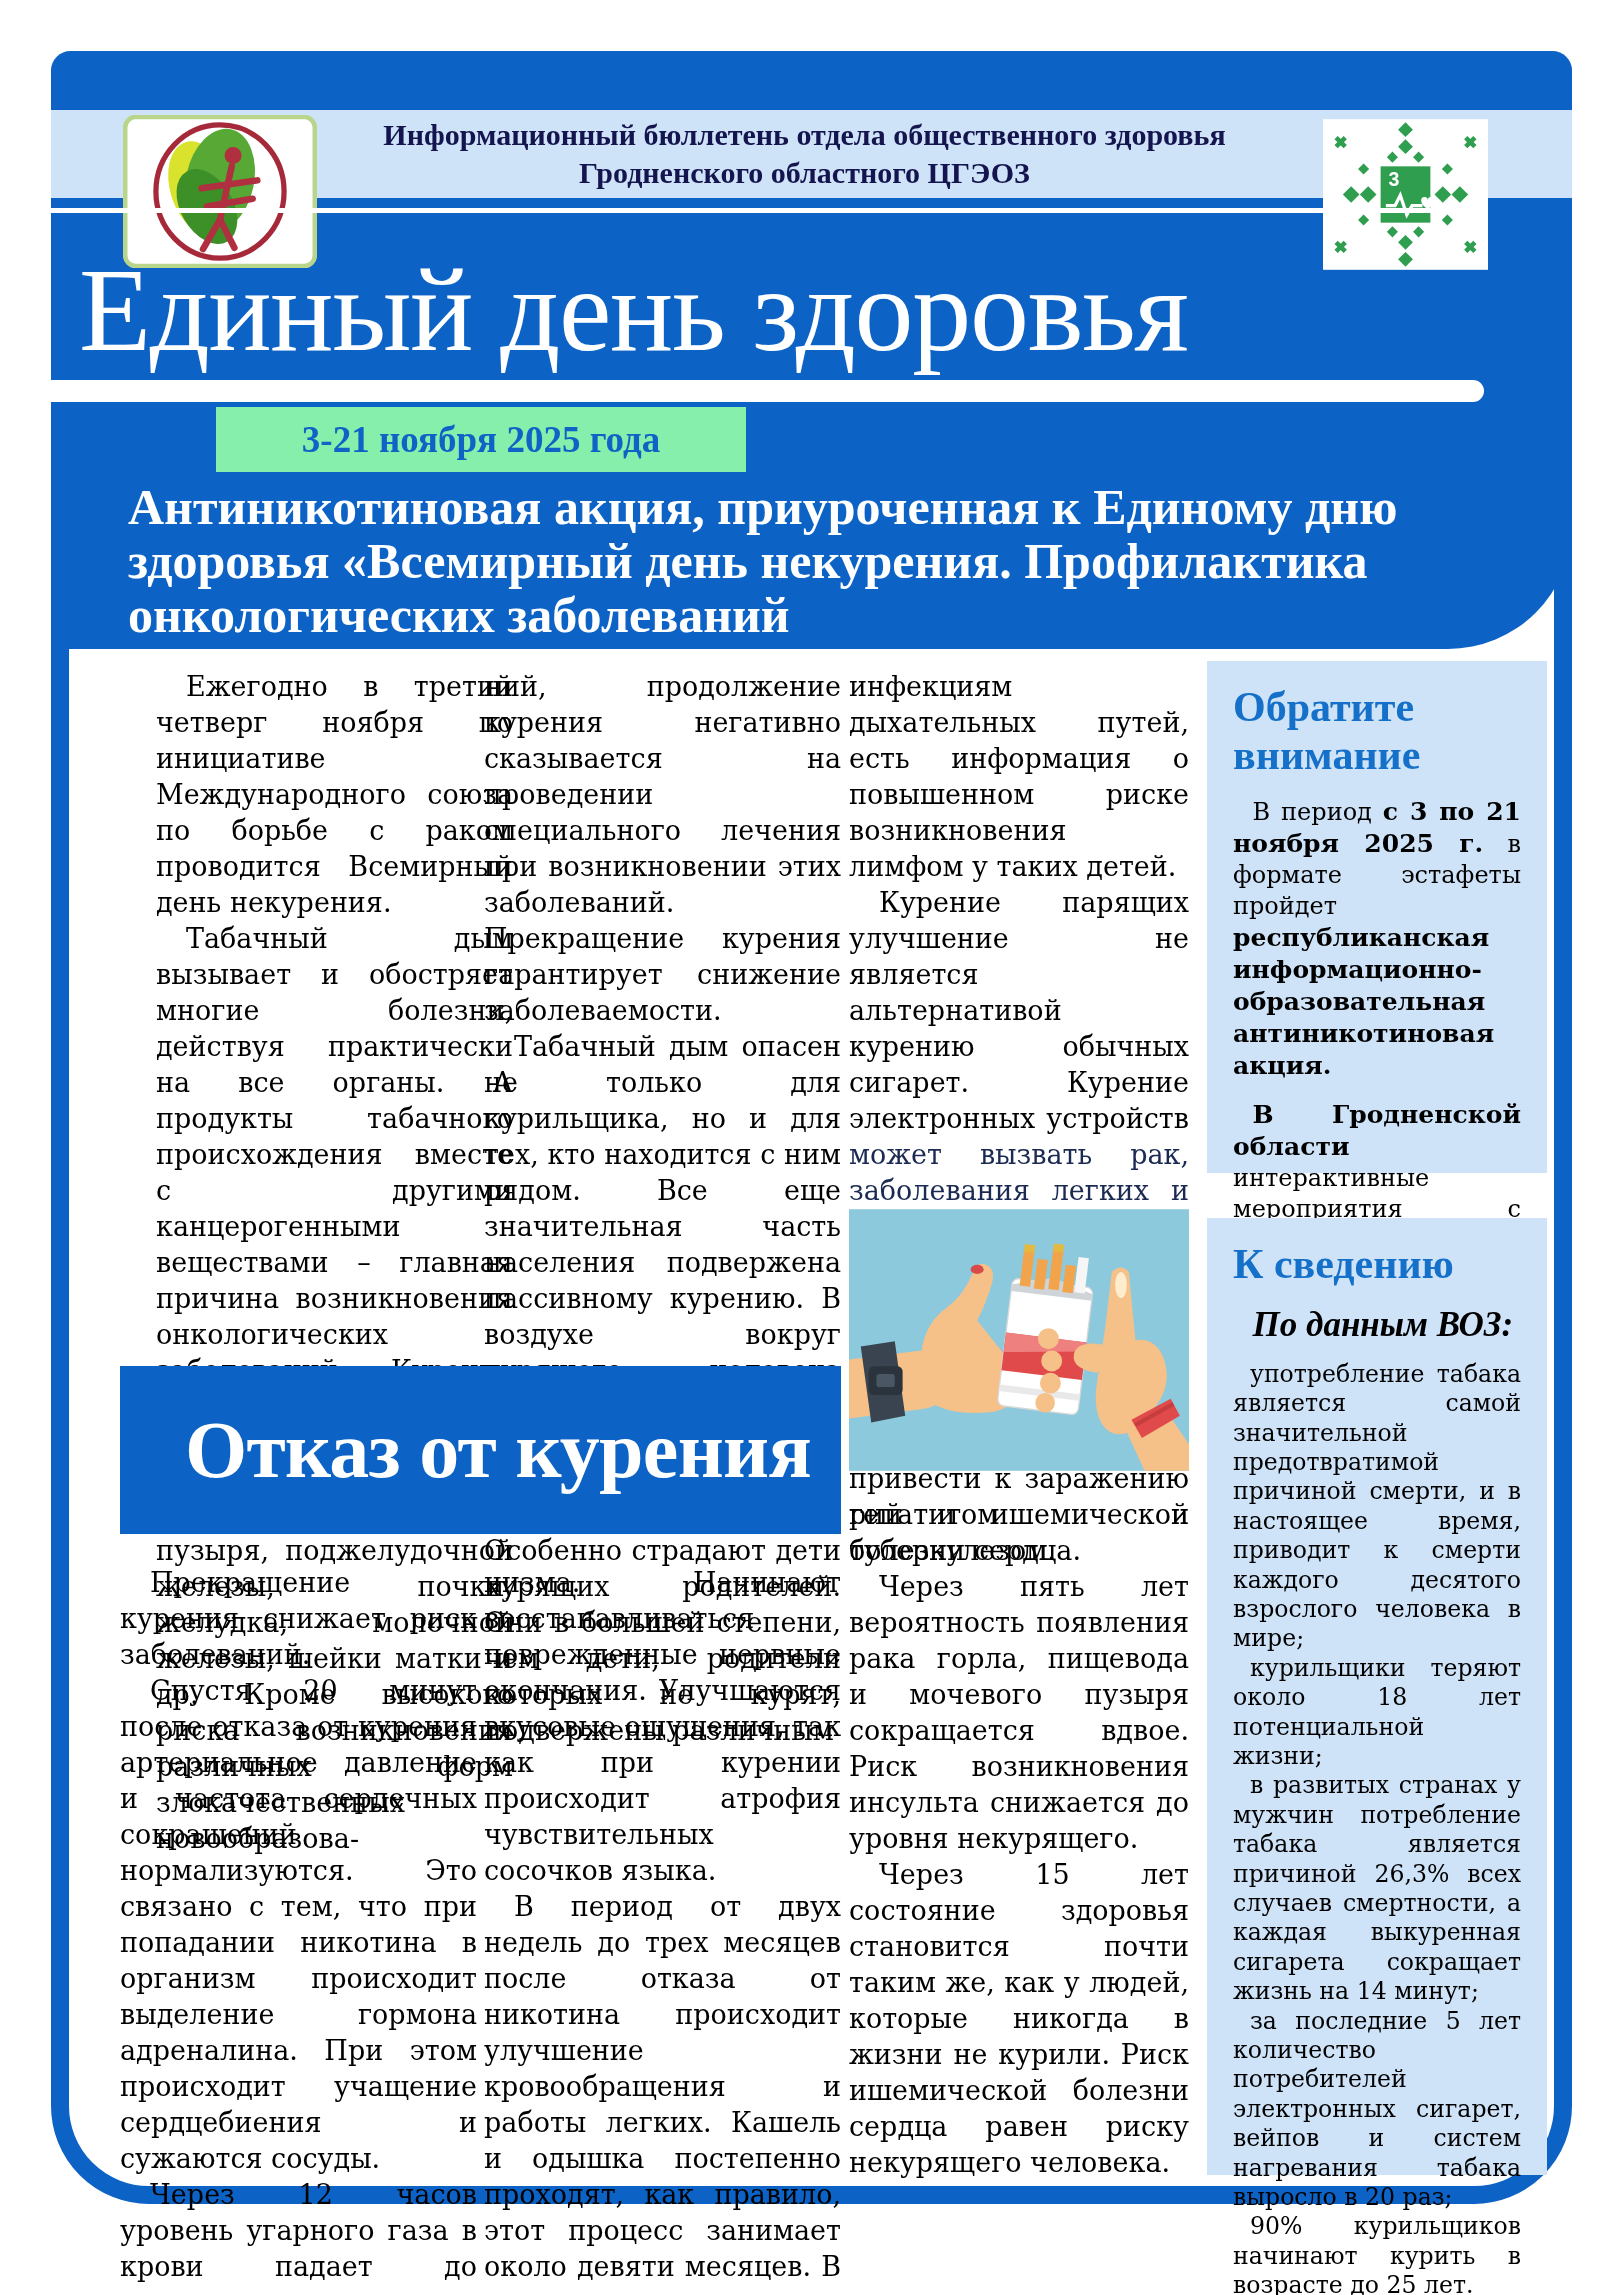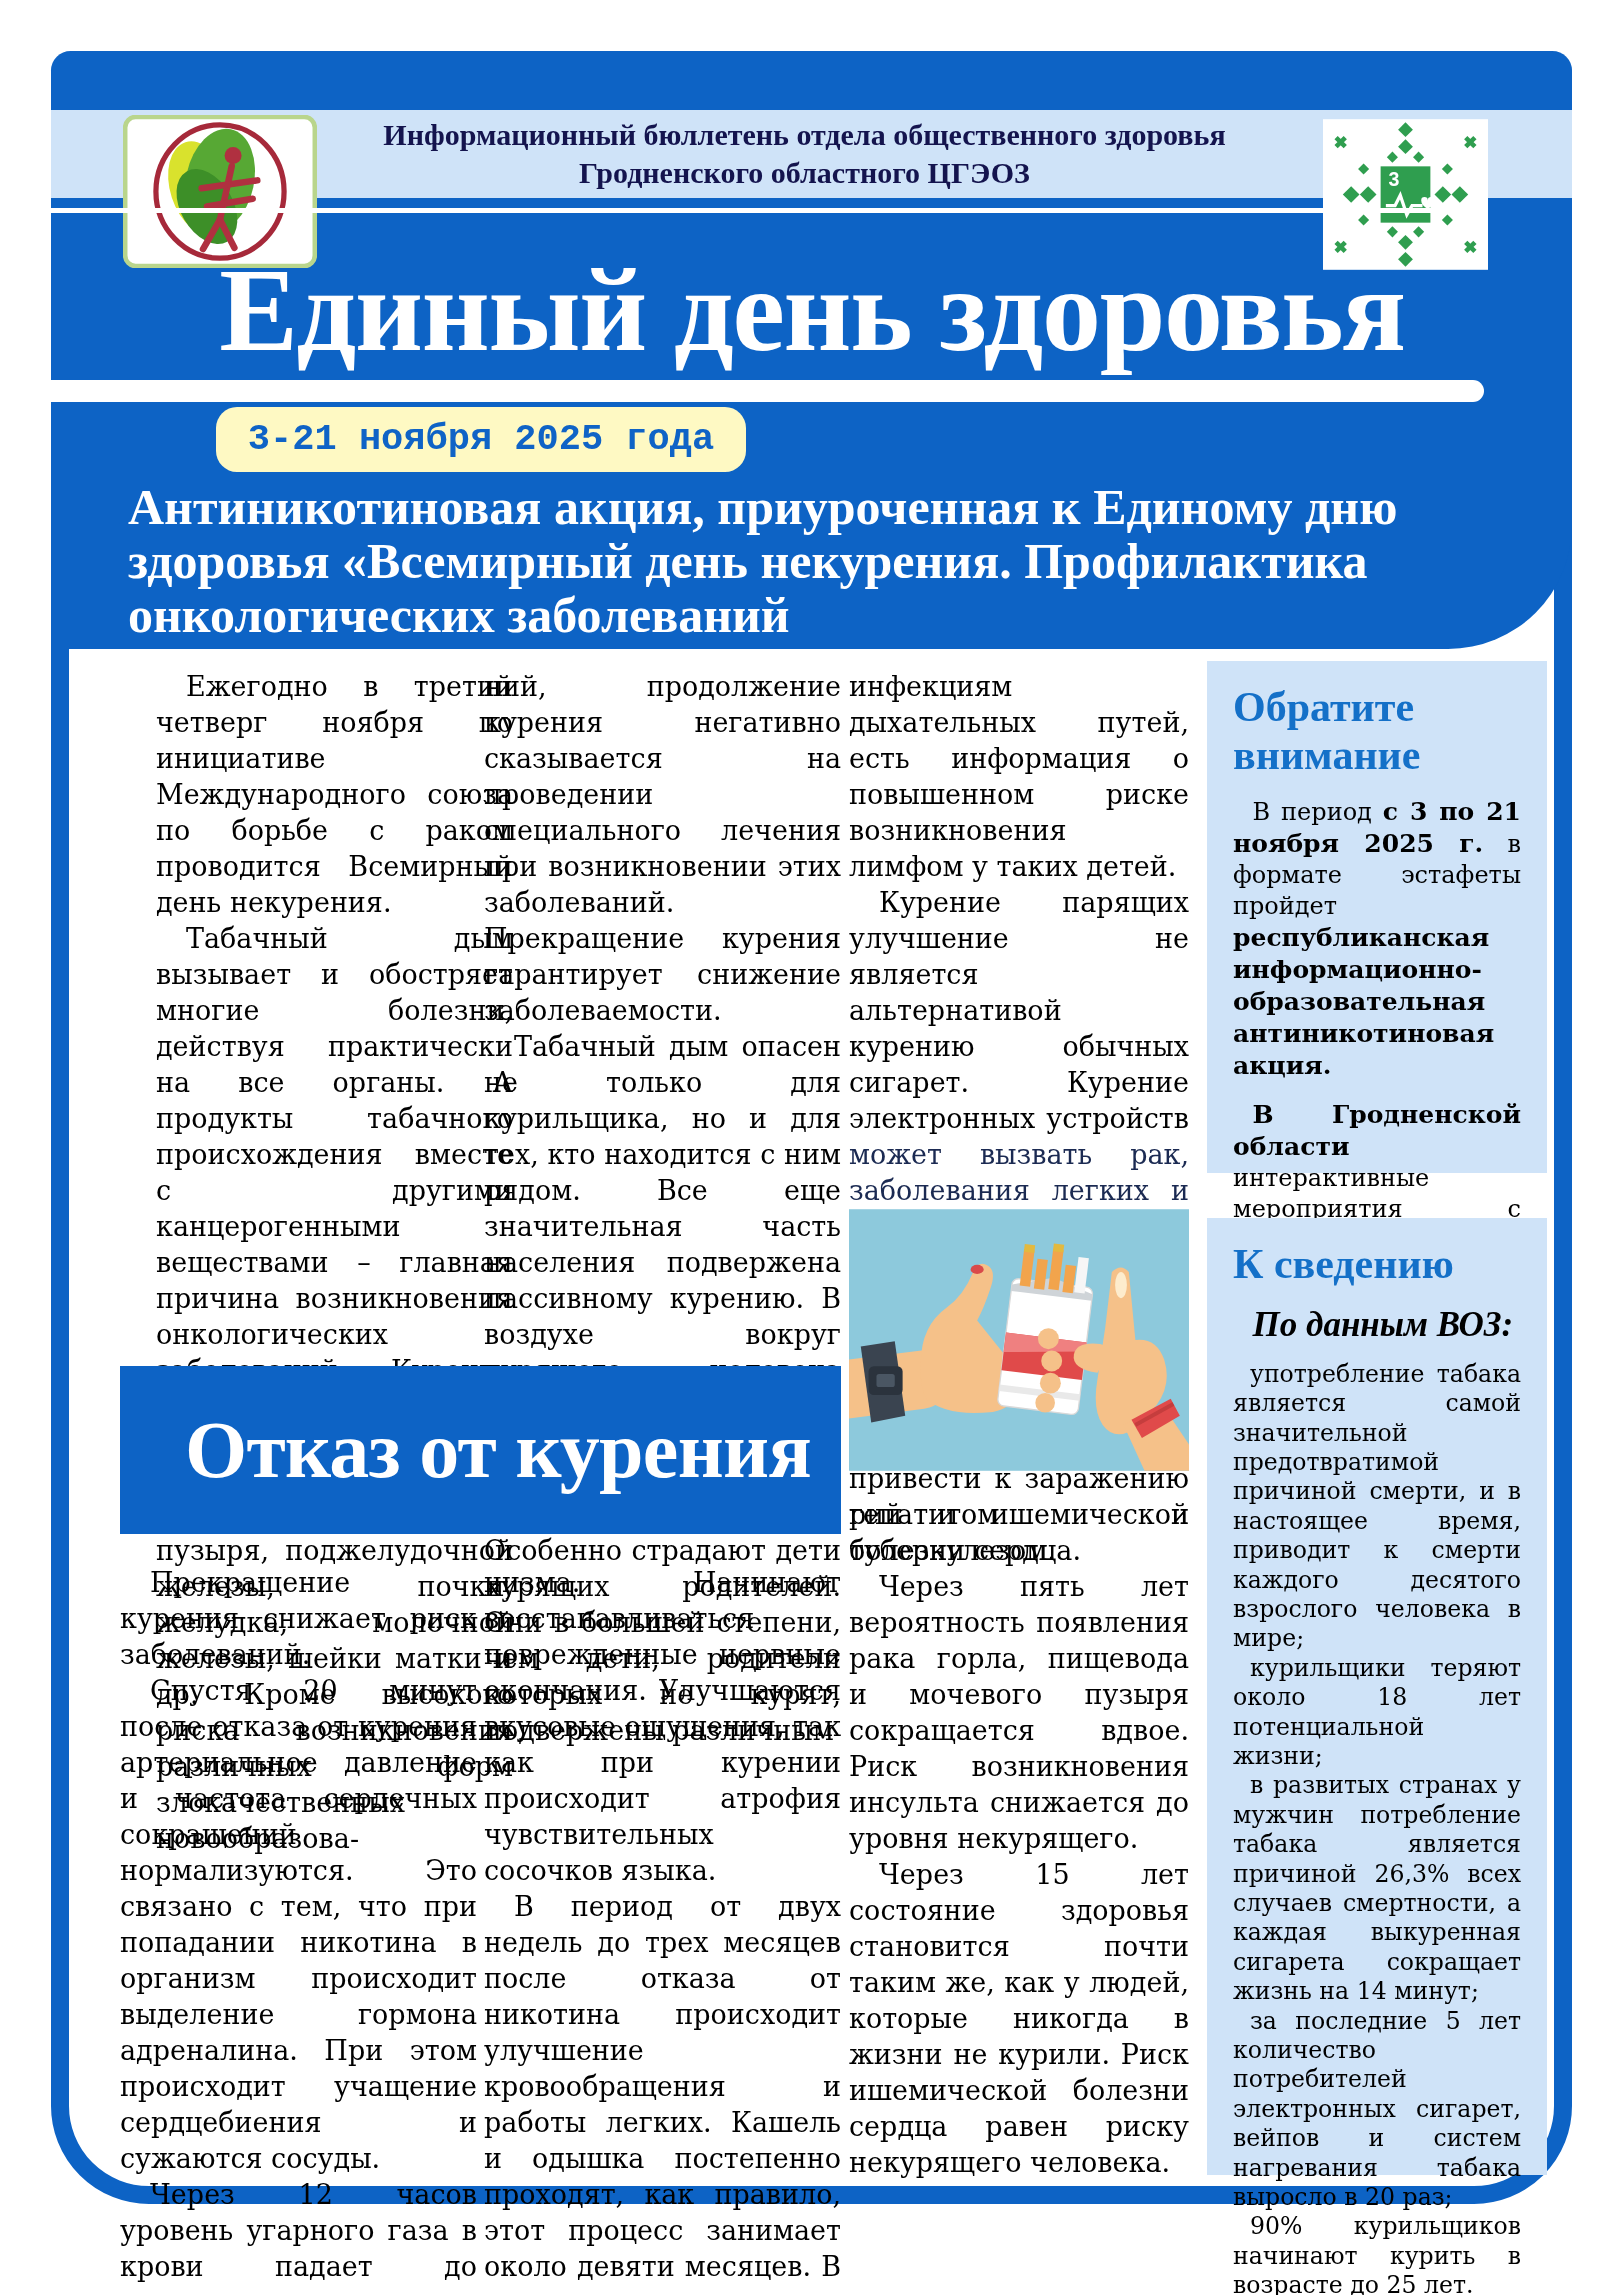--- a/index.html
+++ b/index.html
@@ -20,29 +20,29 @@
     border-radius:19.6px 19.6px 124px 0;
   }
   .bulletin-band{left:51px;top:110px;width:1521px;height:88px;background:#cfe3f8;}
   .bulletin-text{
     left:340px;top:116px;width:929px;height:79px;text-align:center;
     font-family:"Liberation Serif",serif;font-weight:bold;font-size:30px;line-height:38px;
     color:#14144e;
   }
   .white-line1{left:51px;top:208px;width:1420px;height:4.6px;background:#ffffff;}
   .main-title{
-    left:79px;top:252px;width:1466px;text-align:center;color:#ffffff;
-    font-family:"Liberation Serif",serif;font-weight:bold;font-size:118px;line-height:1;
+    left:79px;top:252px;width:1466px;color:#ffffff;
+    font-family:"Liberation Serif",serif;font-weight:normal;font-size:118px;line-height:1;
     letter-spacing:-1.3px;white-space:nowrap;
   }
   .white-stripe{left:51px;top:380px;width:1433px;height:22px;background:#ffffff;border-radius:0 11px 11px 0;}
   .date-badge{
-    left:216px;top:407px;width:530px;height:65px;background:#fef9c3;
-    font-family:Liberation Mono, monospace;font-weight:bold;font-size:37px;line-height:65px;
-    color:#0f63c6;text-align:center;border-radius:21px;
+    left:216px;top:407px;width:530px;height:65px;background:#86efac;
+    font-family:Liberation Serif, serif;font-weight:bold;font-size:37px;line-height:65px;
+    color:#0f63c6;text-align:center;
   }
   .subtitle{
     left:128px;top:480px;width:1423px;color:#ffffff;
     font-family:"Liberation Serif",serif;font-weight:bold;font-size:50px;line-height:54px;
   }
   
   .col{font-size:27px;line-height:36px;text-align:justify;}
   .col p{margin:0;text-indent:30px;}
   .col p.cont{text-indent:0;}
   .navy{color:#1b2a52;}

